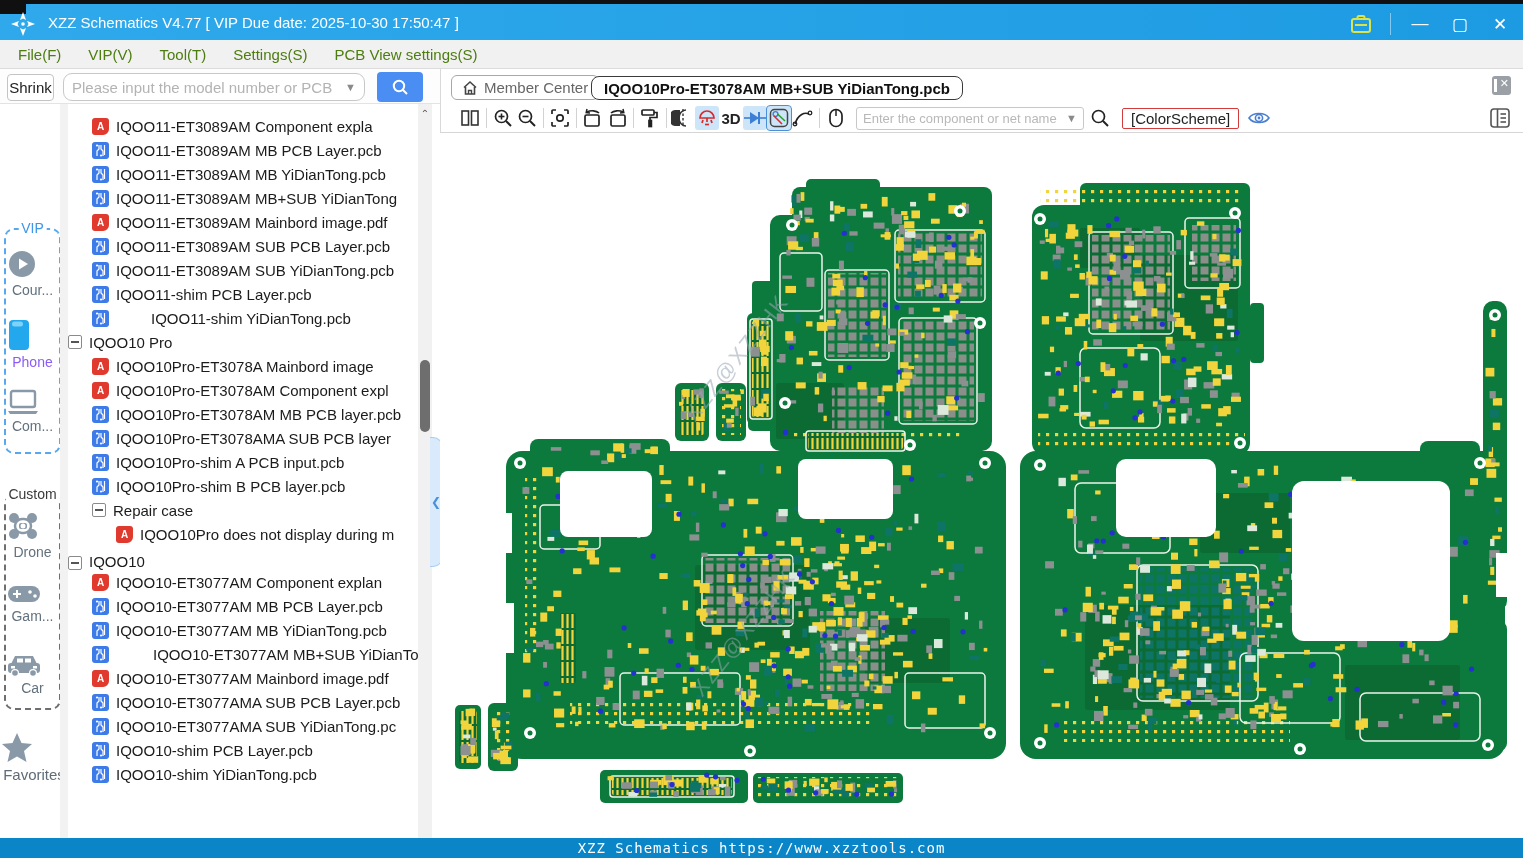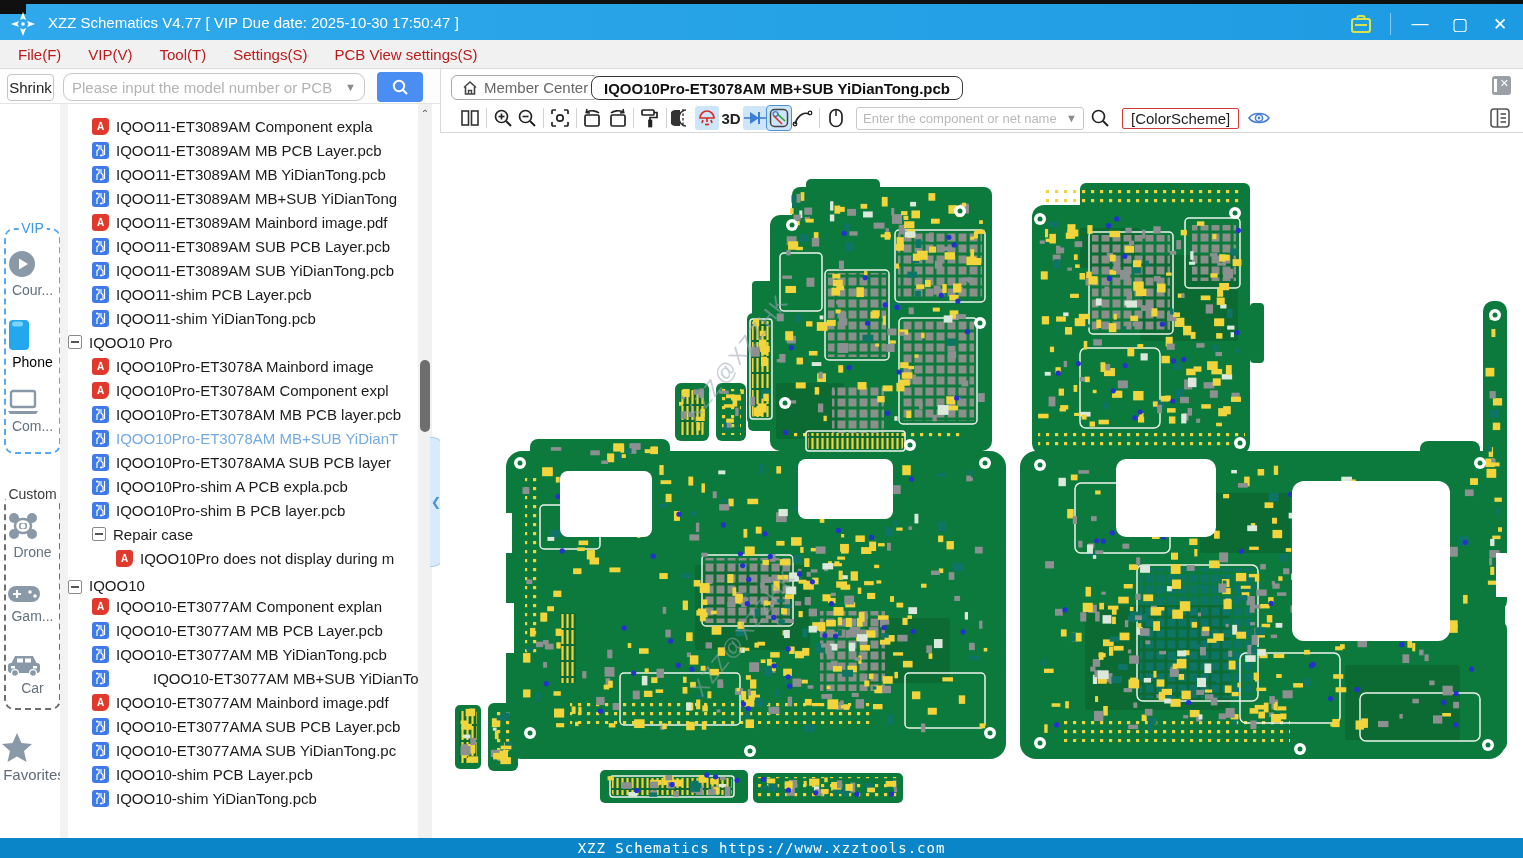--- a/index.html
+++ b/index.html
@@ -13,21 +13,21 @@
   #corner-notch { left:0; top:0; width:26px; height:10px; background:#101010; }
   #app-logo { left:10px; top:7px; width:26px; height:26px; }
   #title-text { left:48px; top:10px; color:#fff; font-size:15px; white-space:nowrap; }
   #tb-right { right:12px; top:6px; height:28px; display:flex; align-items:center; gap:18px; }
   .tb-btn { color:#fff; font-size:17px; width:22px; text-align:center; cursor:default; }
   #tb-sep { width:1px; height:22px; background:rgba(255,255,255,.45); }
 
   
   #menubar { left:0; top:40px; width:1523px; height:29px; background:#f1f1f1;
     border-bottom:1px solid #dcdcdc; display:flex; align-items:center; padding-left:18px; gap:27px; }
-  .menu-item { font-size:15px; color:#b91c1c; white-space:nowrap; }
+  .menu-item { font-size:15px; color:#4d7c0f; white-space:nowrap; }
 
   
   #row2-left { left:0; top:69px; width:440px; height:35px; background:#fdfdfd; border-bottom:1px solid #e3e3e3; }
   #shrink-btn { left:7px; top:5px; width:47px; height:27px; border:1px solid #c4c4c4; border-radius:4px;
     background:#fff; font-size:15px; color:#222; display:flex; align-items:center; justify-content:center; }
   #model-search { left:63px; top:4px; width:302px; height:28px; border:1px solid #c8c8c8; border-radius:9px;
     background:#fff; display:flex; align-items:center; padding:0 8px; }
   #model-search input { border:none; outline:none; flex:1; font-size:15px; color:#333; font-family:inherit; }
   #model-search input::placeholder { color:#b3b3b3; }
   .chev { color:#8a8a8a; font-size:11px; }
@@ -321,21 +321,21 @@
             <circle cx="16" cy="16" r="13" fill="#8A99A8"></circle>
             <path d="M13 10.5 L22 16 L13 21.5 Z" fill="#fff"></path>
           </svg>
         <div class="side-label">Cour...</div>
       </div>
       <div class="side-item" style="top:88px;">
         <svg width="26" height="34" viewBox="0 0 26 34">
             <rect x="3" y="2" width="20" height="30" rx="4" fill="#23A8EE"></rect>
             <rect x="6" y="3.5" width="11" height="5" rx="2.5" fill="#7FD2F8"></rect>
           </svg>
-        <div class="side-label" style="color:#000000;">Phone</div>
+        <div class="side-label" style="color:#8b5cf6;">Phone</div>
       </div>
       <div class="side-item" style="top:158px;">
         <svg width="34" height="28" viewBox="0 0 34 28">
             <rect x="5" y="3" width="24" height="16" rx="2" fill="none" stroke="#8A99A8" stroke-width="2.4"></rect>
             <path d="M2 23 h30 l-2 3 H4 Z" fill="#8A99A8"></path>
           </svg>
         <div class="side-label">Com...</div>
       </div>
     </div>
 
@@ -474,21 +474,21 @@
               <path d="M3 12 V7 l2-2 V1"></path>
               <path d="M7 1 v4 l2 2 v5"></path>
               <path d="M10.5 1 v10"></path>
             </g>
             <circle cx="3" cy="1.5" r="1.1" fill="#fff"></circle>
             <circle cx="7" cy="11.5" r="1.1" fill="#fff"></circle>
           </svg>
         </span>
         <span class="tree-label">IQOO11-shim PCB Layer.pcb</span>
       </div>
-      <div class="tree-row" style="padding-left: 24px;">
+      <div class="tree-row" style="padding-left: 24px; gap: 35px;">
         <span class="ficon pcb">
           <svg width="13" height="13" viewBox="0 0 13 13">
             <g stroke="#fff" stroke-width="1.2" fill="none">
               <path d="M3 12 V7 l2-2 V1"></path>
               <path d="M7 1 v4 l2 2 v5"></path>
               <path d="M10.5 1 v10"></path>
             </g>
             <circle cx="3" cy="1.5" r="1.1" fill="#fff"></circle>
             <circle cx="7" cy="11.5" r="1.1" fill="#fff"></circle>
           </svg>
@@ -526,49 +526,35 @@
           <svg width="13" height="13" viewBox="0 0 13 13">
             <g stroke="#fff" stroke-width="1.2" fill="none">
               <path d="M3 12 V7 l2-2 V1"></path>
               <path d="M7 1 v4 l2 2 v5"></path>
               <path d="M10.5 1 v10"></path>
             </g>
             <circle cx="3" cy="1.5" r="1.1" fill="#fff"></circle>
             <circle cx="7" cy="11.5" r="1.1" fill="#fff"></circle>
           </svg>
         </span>
-        <span class="tree-label sel">IQOO10Pro-ET3078AM MB+SUB YiDianT</span>
+        <span class="tree-label">IQOO10Pro-ET3078AMA SUB PCB layer</span>
       </div>
       <div class="tree-row" style="padding-left: 24px;">
         <span class="ficon pcb">
           <svg width="13" height="13" viewBox="0 0 13 13">
             <g stroke="#fff" stroke-width="1.2" fill="none">
               <path d="M3 12 V7 l2-2 V1"></path>
               <path d="M7 1 v4 l2 2 v5"></path>
               <path d="M10.5 1 v10"></path>
             </g>
             <circle cx="3" cy="1.5" r="1.1" fill="#fff"></circle>
             <circle cx="7" cy="11.5" r="1.1" fill="#fff"></circle>
           </svg>
         </span>
-        <span class="tree-label">IQOO10Pro-ET3078AMA SUB PCB layer</span>
-      </div>
-      <div class="tree-row" style="padding-left: 24px;">
-        <span class="ficon pcb">
-          <svg width="13" height="13" viewBox="0 0 13 13">
-            <g stroke="#fff" stroke-width="1.2" fill="none">
-              <path d="M3 12 V7 l2-2 V1"></path>
-              <path d="M7 1 v4 l2 2 v5"></path>
-              <path d="M10.5 1 v10"></path>
-            </g>
-            <circle cx="3" cy="1.5" r="1.1" fill="#fff"></circle>
-            <circle cx="7" cy="11.5" r="1.1" fill="#fff"></circle>
-          </svg>
-        </span>
-        <span class="tree-label">IQOO10Pro-shim A PCB expla.pcb</span>
+        <span class="tree-label">IQOO10Pro-shim A PCB input.pcb</span>
       </div>
       <div class="tree-row" style="padding-left: 24px;">
         <span class="ficon pcb">
           <svg width="13" height="13" viewBox="0 0 13 13">
             <g stroke="#fff" stroke-width="1.2" fill="none">
               <path d="M3 12 V7 l2-2 V1"></path>
               <path d="M7 1 v4 l2 2 v5"></path>
               <path d="M10.5 1 v10"></path>
             </g>
             <circle cx="3" cy="1.5" r="1.1" fill="#fff"></circle>

